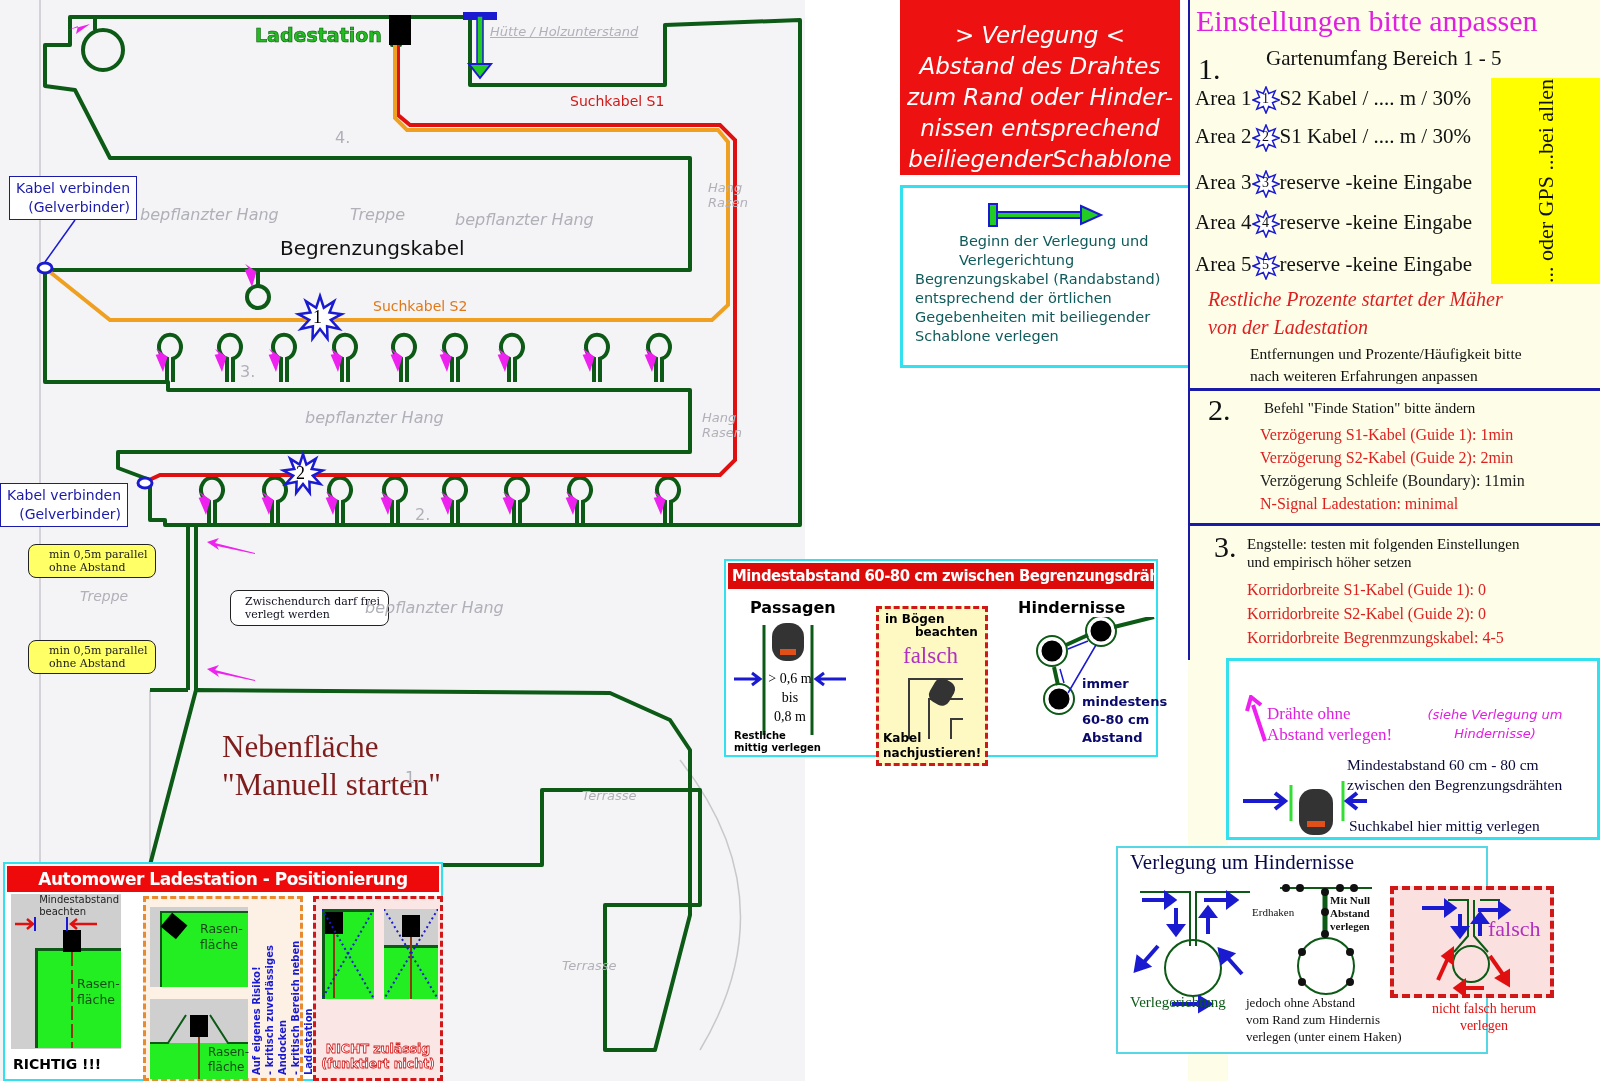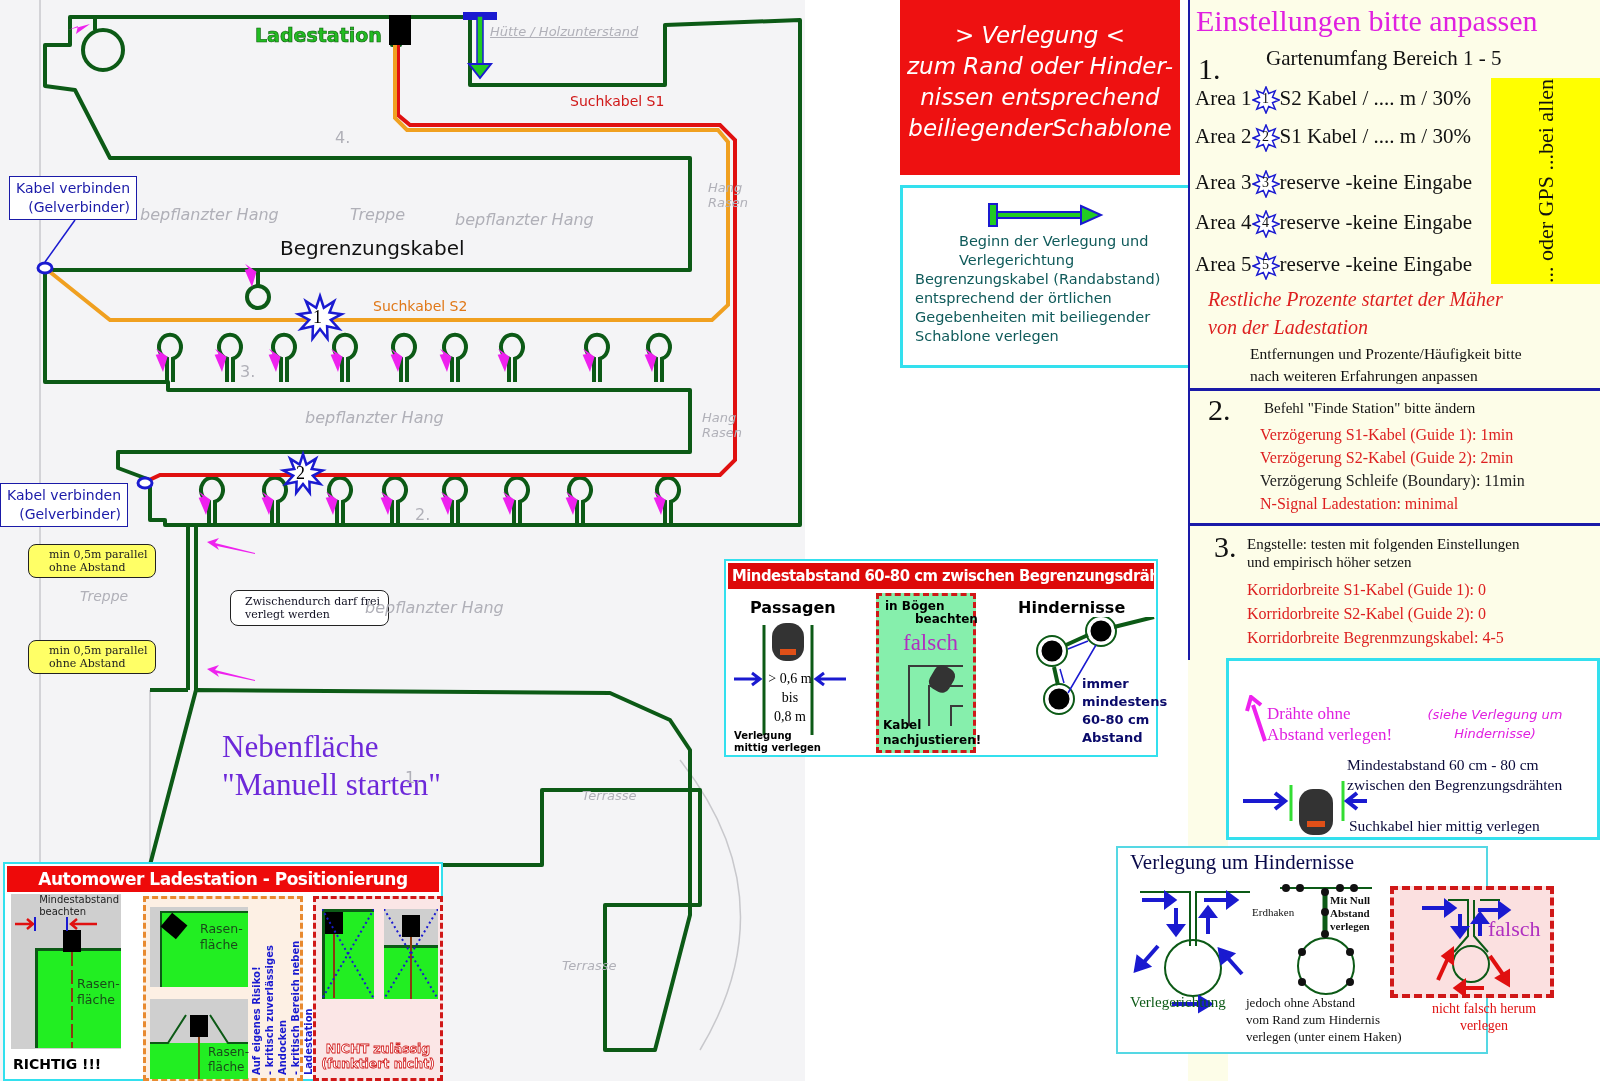--- a/index.html
+++ b/index.html
@@ -161,21 +161,21 @@
   </div>
   <div class="abs callout-white" style="left:230px;top:590px;">
     <div>Zwischendurch darf frei</div>
     <div>verlegt werden</div>
   </div>
   <div class="abs callout-yellow" style="left:28px;top:640px;">
     <div>min 0,5m parallel</div>
     <div>ohne Abstand</div>
   </div>
 
-  <div class="abs serif" style="left:222px;top:728px;font-size:31px;line-height:38px;color:#6d28d9;">
+  <div class="abs serif" style="left:222px;top:728px;font-size:31px;line-height:38px;color:#7f1d1d;">
     <div>Nebenfläche</div>
     <div>"Manuell starten"</div>
   </div>
 
   <div class="abs" style="left:140px;top:205px;color:#b0b0b8;font-size:16px;font-style:italic;">bepflanzter Hang</div>
   <div class="abs" style="left:350px;top:205px;color:#b0b0b8;font-size:16px;font-style:italic;">Treppe</div>
   <div class="abs" style="left:455px;top:210px;color:#b0b0b8;font-size:16px;font-style:italic;">bepflanzter Hang</div>
   <div class="abs" style="left:305px;top:408px;color:#b0b0b8;font-size:16px;font-style:italic;">bepflanzter Hang</div>
   <div class="abs" style="left:708px;top:180px;width:50px;color:#b0b0b8;font-size:13px;font-style:italic;">Hang Rasen</div>
   <div class="abs" style="left:702px;top:410px;width:50px;color:#b0b0b8;font-size:13px;font-style:italic;">Hang Rasen</div>
@@ -185,20 +185,21 @@
   <div class="abs" style="left:582px;top:788px;color:#b0b0b8;font-size:13px;font-style:italic;">Terrasse</div>
   <div class="abs" style="left:562px;top:958px;color:#b0b0b8;font-size:13px;font-style:italic;">Terrasse</div>
   <div class="abs" style="left:335px;top:128px;color:#b0b0b8;font-size:16px;">4.</div>
   <div class="abs" style="left:240px;top:362px;color:#b0b0b8;font-size:16px;">3.</div>
   <div class="abs" style="left:415px;top:505px;color:#b0b0b8;font-size:16px;">2.</div>
   <div class="abs" style="left:405px;top:768px;color:#b0b0b8;font-size:16px;">1.</div>
 </div>
 
 <div id="redbox" class="abs">
   <div>&gt; Verlegung &lt;</div>
+  <div>Abstand des Drahtes</div>
   <div>zum Rand oder Hinder-</div>
   <div>nissen entsprechend</div>
   <div>beiliegenderSchablone</div>
 </div>
 
 <div id="cyanbox1" class="abs">
   <svg class="abs" style="left:82px;top:12px;" width="120" height="30">
     <rect x="4" y="4" width="8" height="22" fill="#22cc22" stroke="#1a1ad0" stroke-width="2"></rect>
     <rect x="12" y="12" width="86" height="6" fill="#22cc22" stroke="#1a1ad0" stroke-width="2"></rect>
     <path d="M96,6 L116,15 L96,24 Z" fill="#22cc22" stroke="#1a1ad0" stroke-width="2"></path>
@@ -280,24 +281,24 @@
     <rect x="50" y="30" width="16" height="6" fill="#e05018"></rect>
     <path d="M4,60 L30,60 M22,54 L30,60 L22,66" stroke="#1a1ad0" stroke-width="3" fill="none"></path>
     <path d="M116,60 L86,60 M94,54 L86,60 L94,66" stroke="#1a1ad0" stroke-width="3" fill="none"></path>
   </svg>
   <div class="abs serif" style="left:38px;top:108px;width:52px;text-align:center;font-size:14px;line-height:19px;">
     <div>&gt; 0,6 m</div>
     <div>bis</div>
     <div>0,8 m</div>
   </div>
   <div class="abs bold" style="left:8px;top:169px;font-size:10px;line-height:12px;">
-    <div>Verlegung</div>
+    <div>Restliche</div>
     <div>mittig verlegen</div>
   </div>
-  <div class="abs" style="left:150px;top:32px;width:100px;height:160px;border:3px dashed #d01818;background:#86efac;box-sizing:border-box;">
+  <div class="abs" style="left:150px;top:45px;width:112px;height:160px;border:3px dashed #d01818;background:#fef9c3;box-sizing:border-box;">
     <div class="abs bold" style="left:6px;top:4px;font-size:12px;line-height:13px;">
       <div>in Bögen</div>
       <div style="padding-left:30px">beachten</div>
     </div>
     <div class="abs serif" style="left:24px;top:34px;font-size:23px;color:#b030c0;">falsch</div>
     <svg class="abs" style="left:26px;top:64px;" width="70" height="70">
       <path d="M4,66 L4,6 L58,6 M24,66 L24,26 L58,26 M46,66 L46,46 L58,46" stroke="#3a3a3a" stroke-width="2" fill="none"></path>
       <rect x="26" y="6" width="22" height="26" rx="8" fill="#333" transform="rotate(30 37 19)"></rect>
     </svg>
     <div class="abs bold" style="left:4px;top:122px;font-size:12px;line-height:15px;">

